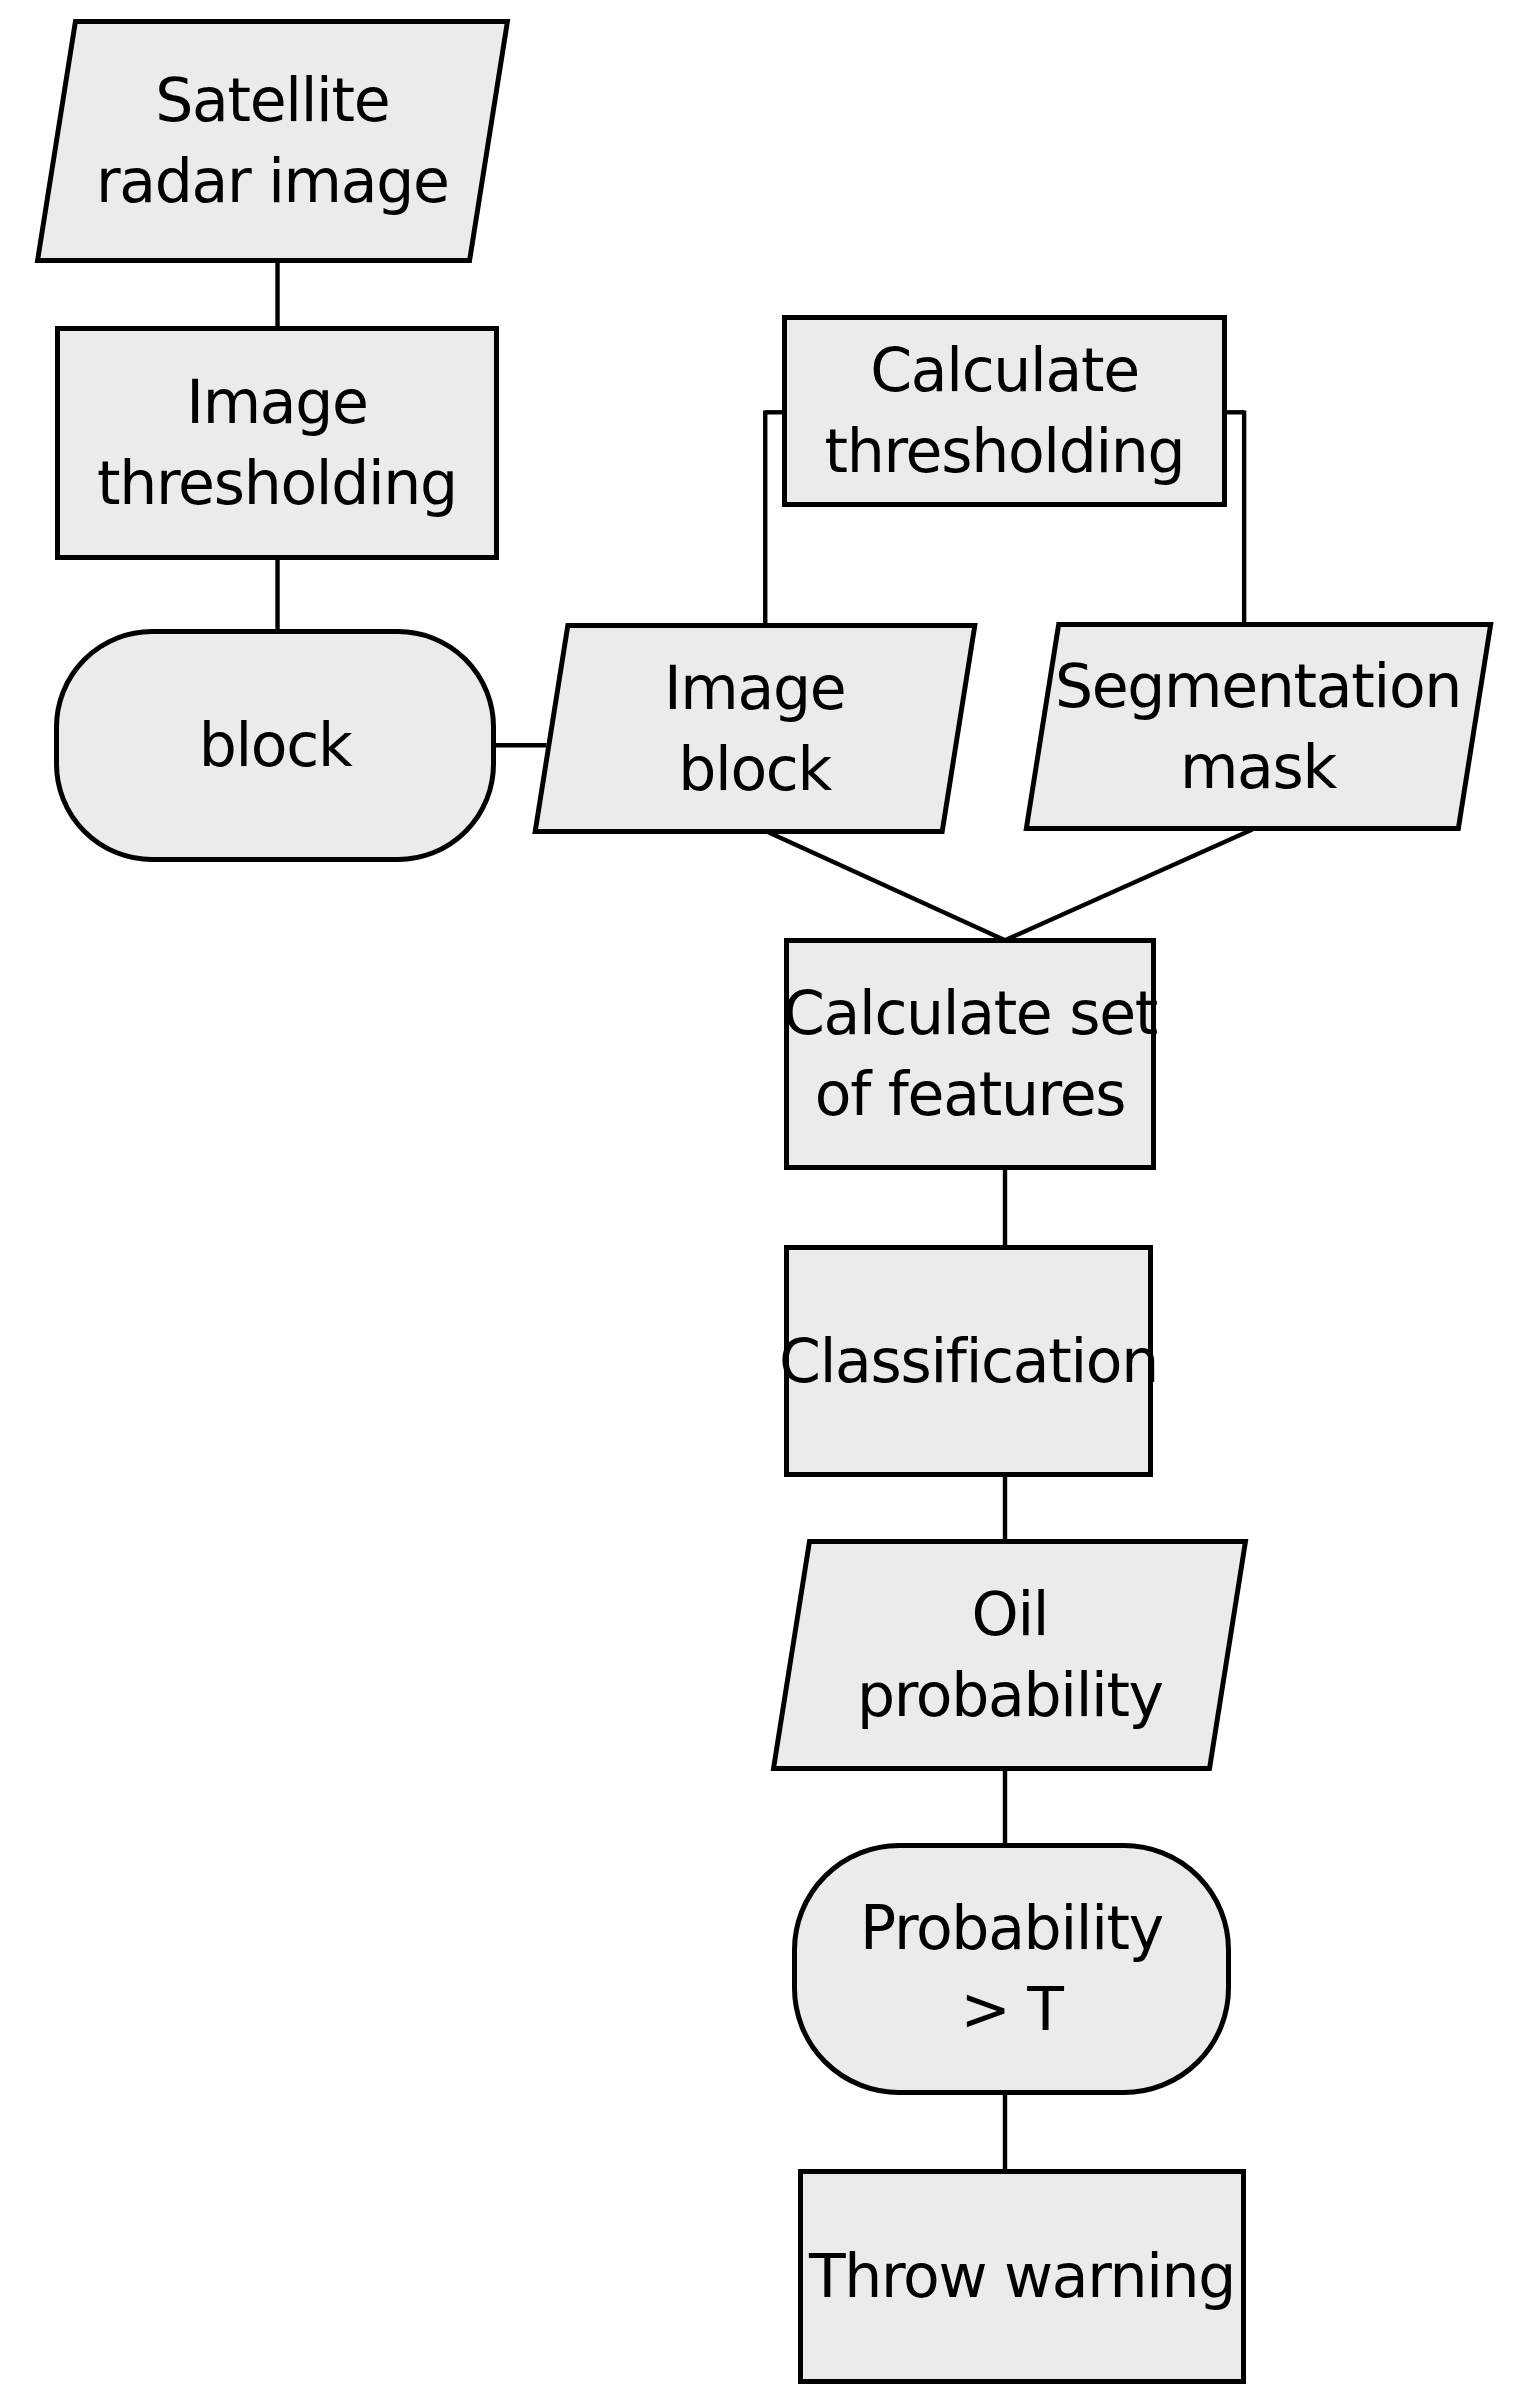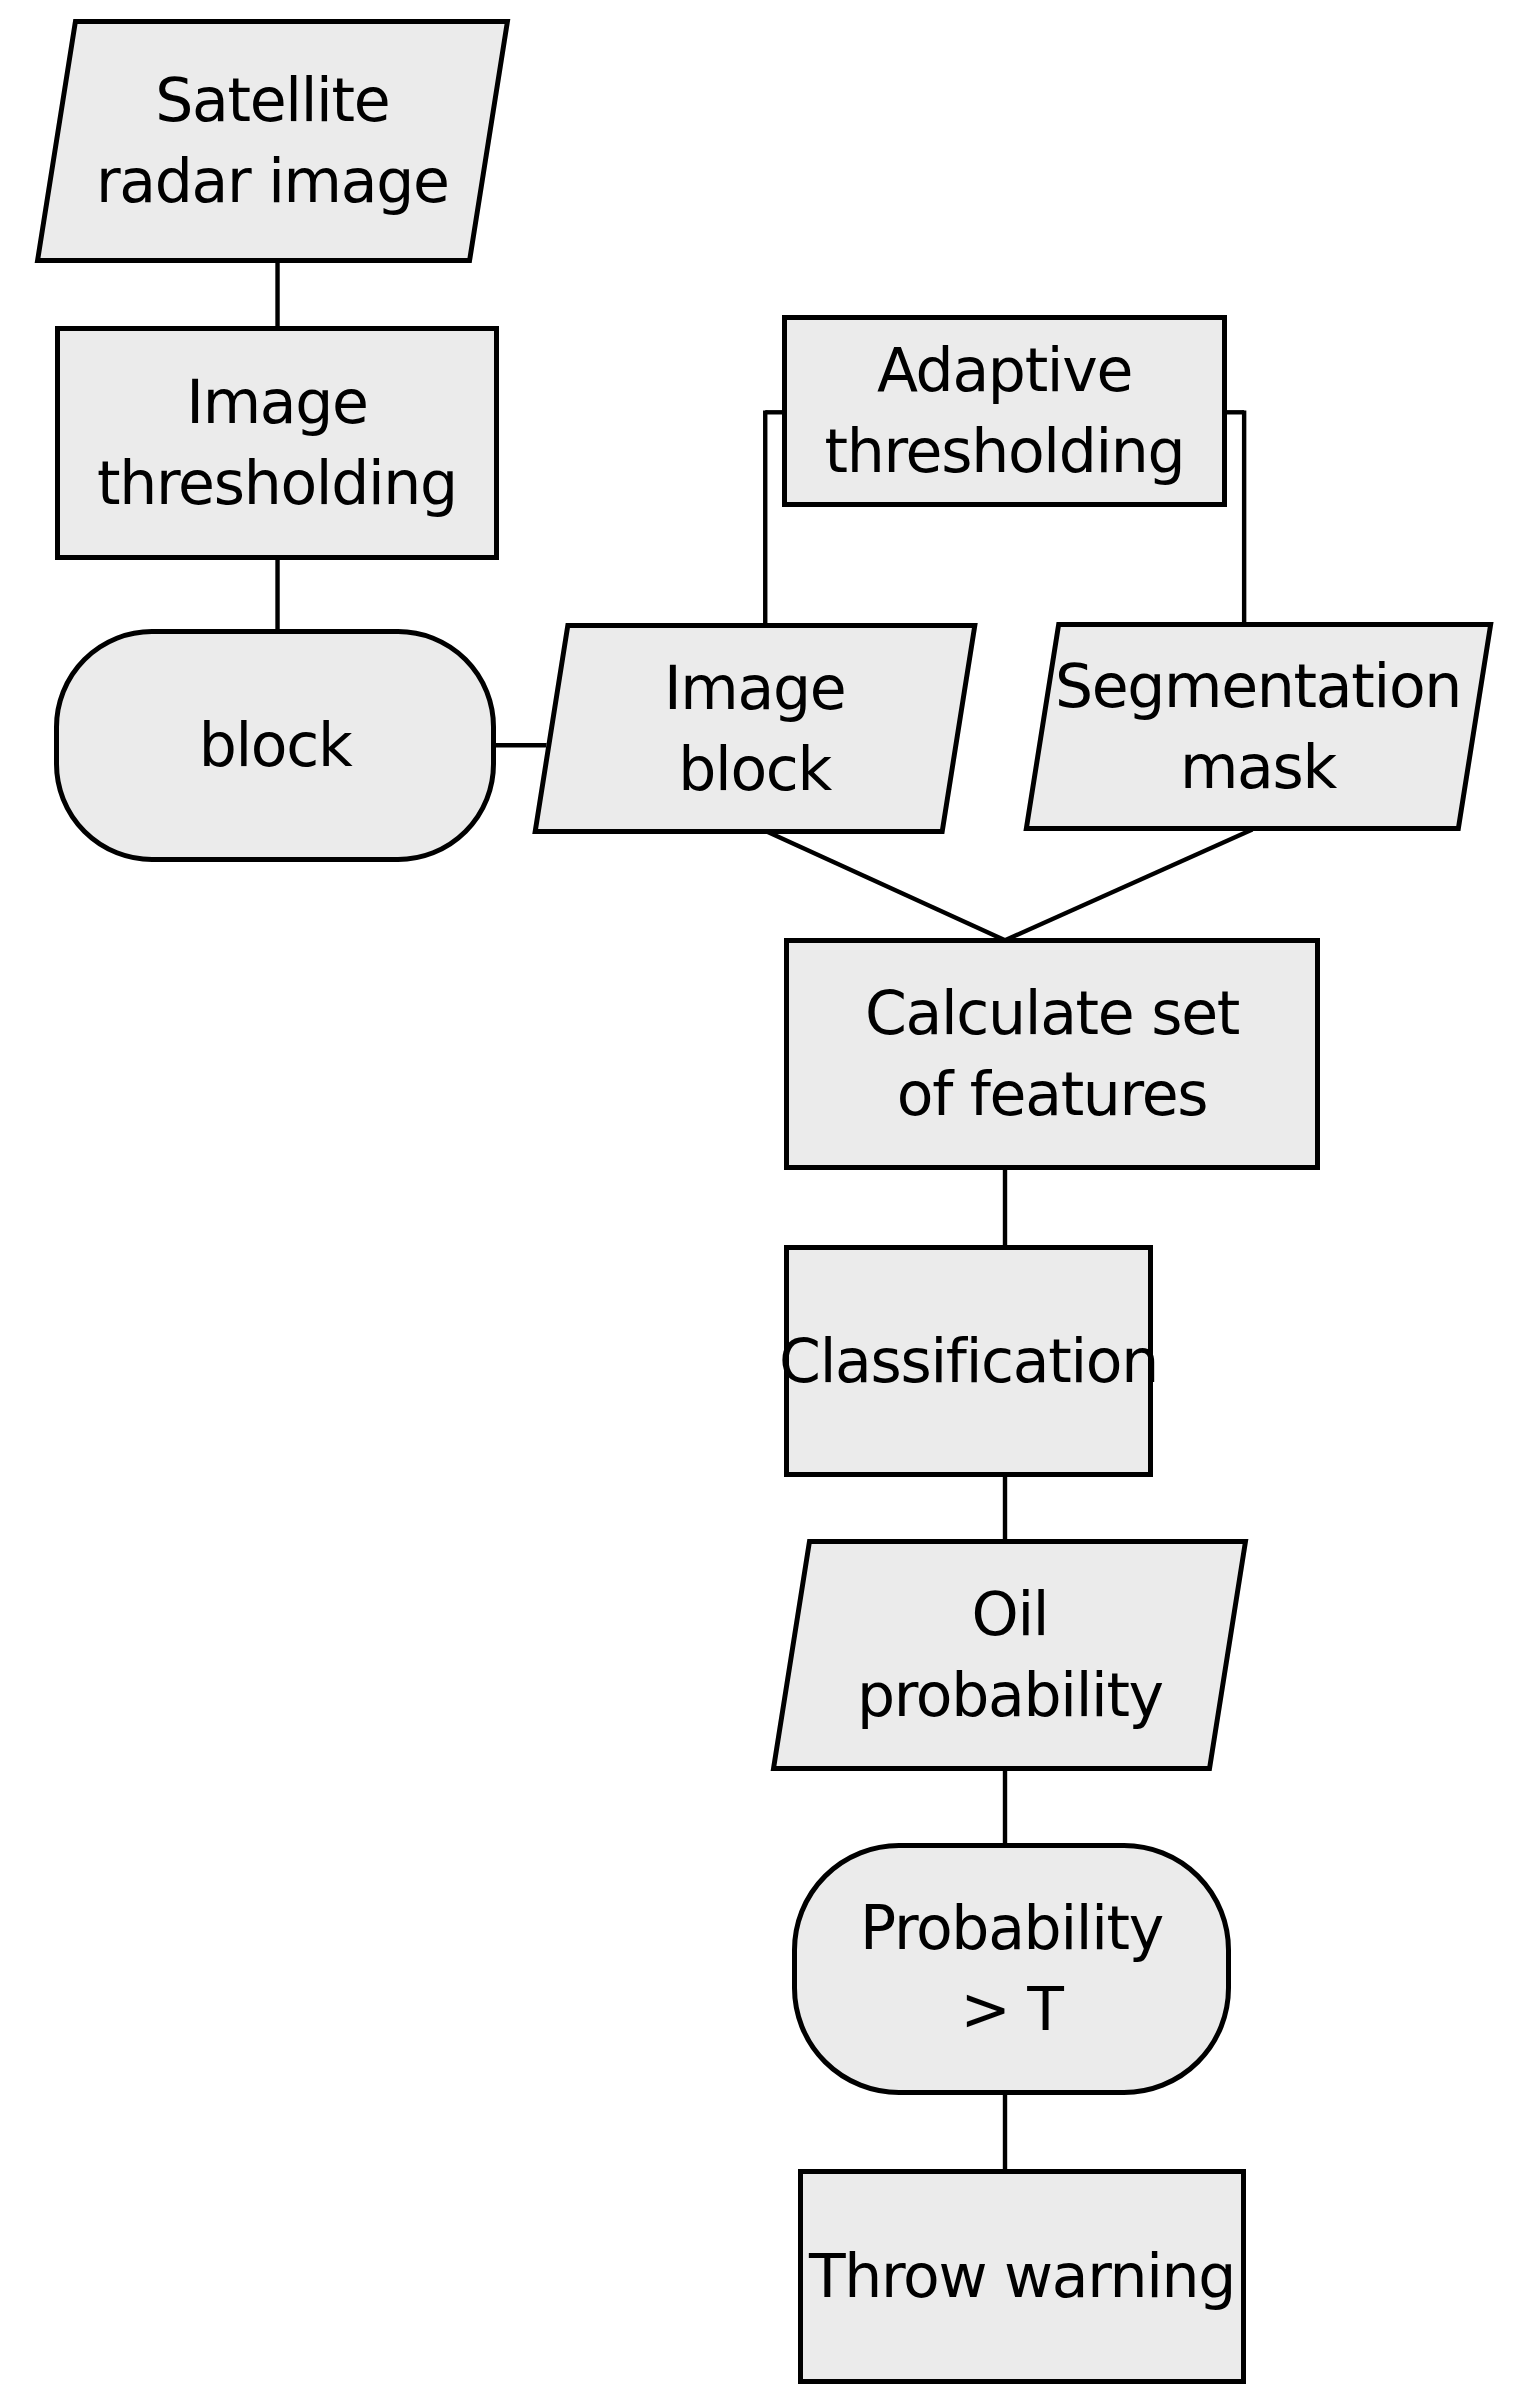--- a/index.html
+++ b/index.html
@@ -41,21 +41,21 @@
   .par .label { transform: skewX(9deg); }
   .stadium { border-radius: 101px; }
 
   
   #n-satellite-radar-image   { left:  54px; top:   19px; width: 437px; height: 244px; }
   #n-image-sectorization     { left:  55px; top:  326px; width: 444px; height: 234px; }
   #n-for-each-block          { left:  54px; top: 629px; width: 442px; height: 233px; border-radius: 98px; }
   #n-adaptive-thresholding   { left: 782px; top:  315px; width: 445px; height: 192px; }
   #n-image-block             { left:  549px; top:  623px; width: 412px; height: 211px; }
   #n-segmentation-mask       { left: 1040px; top:  622px; width: 437px; height: 209px; }
-  #n-calculate-set-of-features{ left: 784px; top: 938px; width: 536px; height: 232px; }
+  #n-calculate-set-of-features{ left: 784px; top: 938px; width: 372px; height: 232px; }
   #n-classification-model    { left: 784px; top: 1245px; width: 369px; height: 232px; }
   #n-oil-probability         { left: 789px; top: 1539px; width: 441px; height: 232px; }
   #n-probability-gt-t        { left: 792px; top: 1843px; width: 439px; height: 252px; border-radius: 107px; }
   #n-throw-warning           { left: 782px; top: 2169px; width: 448px; height: 215px; margin-left: 16px; }
 </style>
 </head>
 <body>
 
 <div class="canvas">
 
@@ -90,21 +90,21 @@
   </div>
 
   <div class="node stadium" id="n-for-each-block">
     <div class="label">
       <span>block</span>
     </div>
   </div>
 
   <div class="node" id="n-adaptive-thresholding">
     <div class="label">
-      <span>Adaptive</span>
+      <span>Calculate</span>
       <span>thresholding</span>
     </div>
   </div>
 
   <div class="node par" id="n-image-block">
     <div class="label">
       <span>Image</span>
       <span>block</span>
     </div>
   </div>

